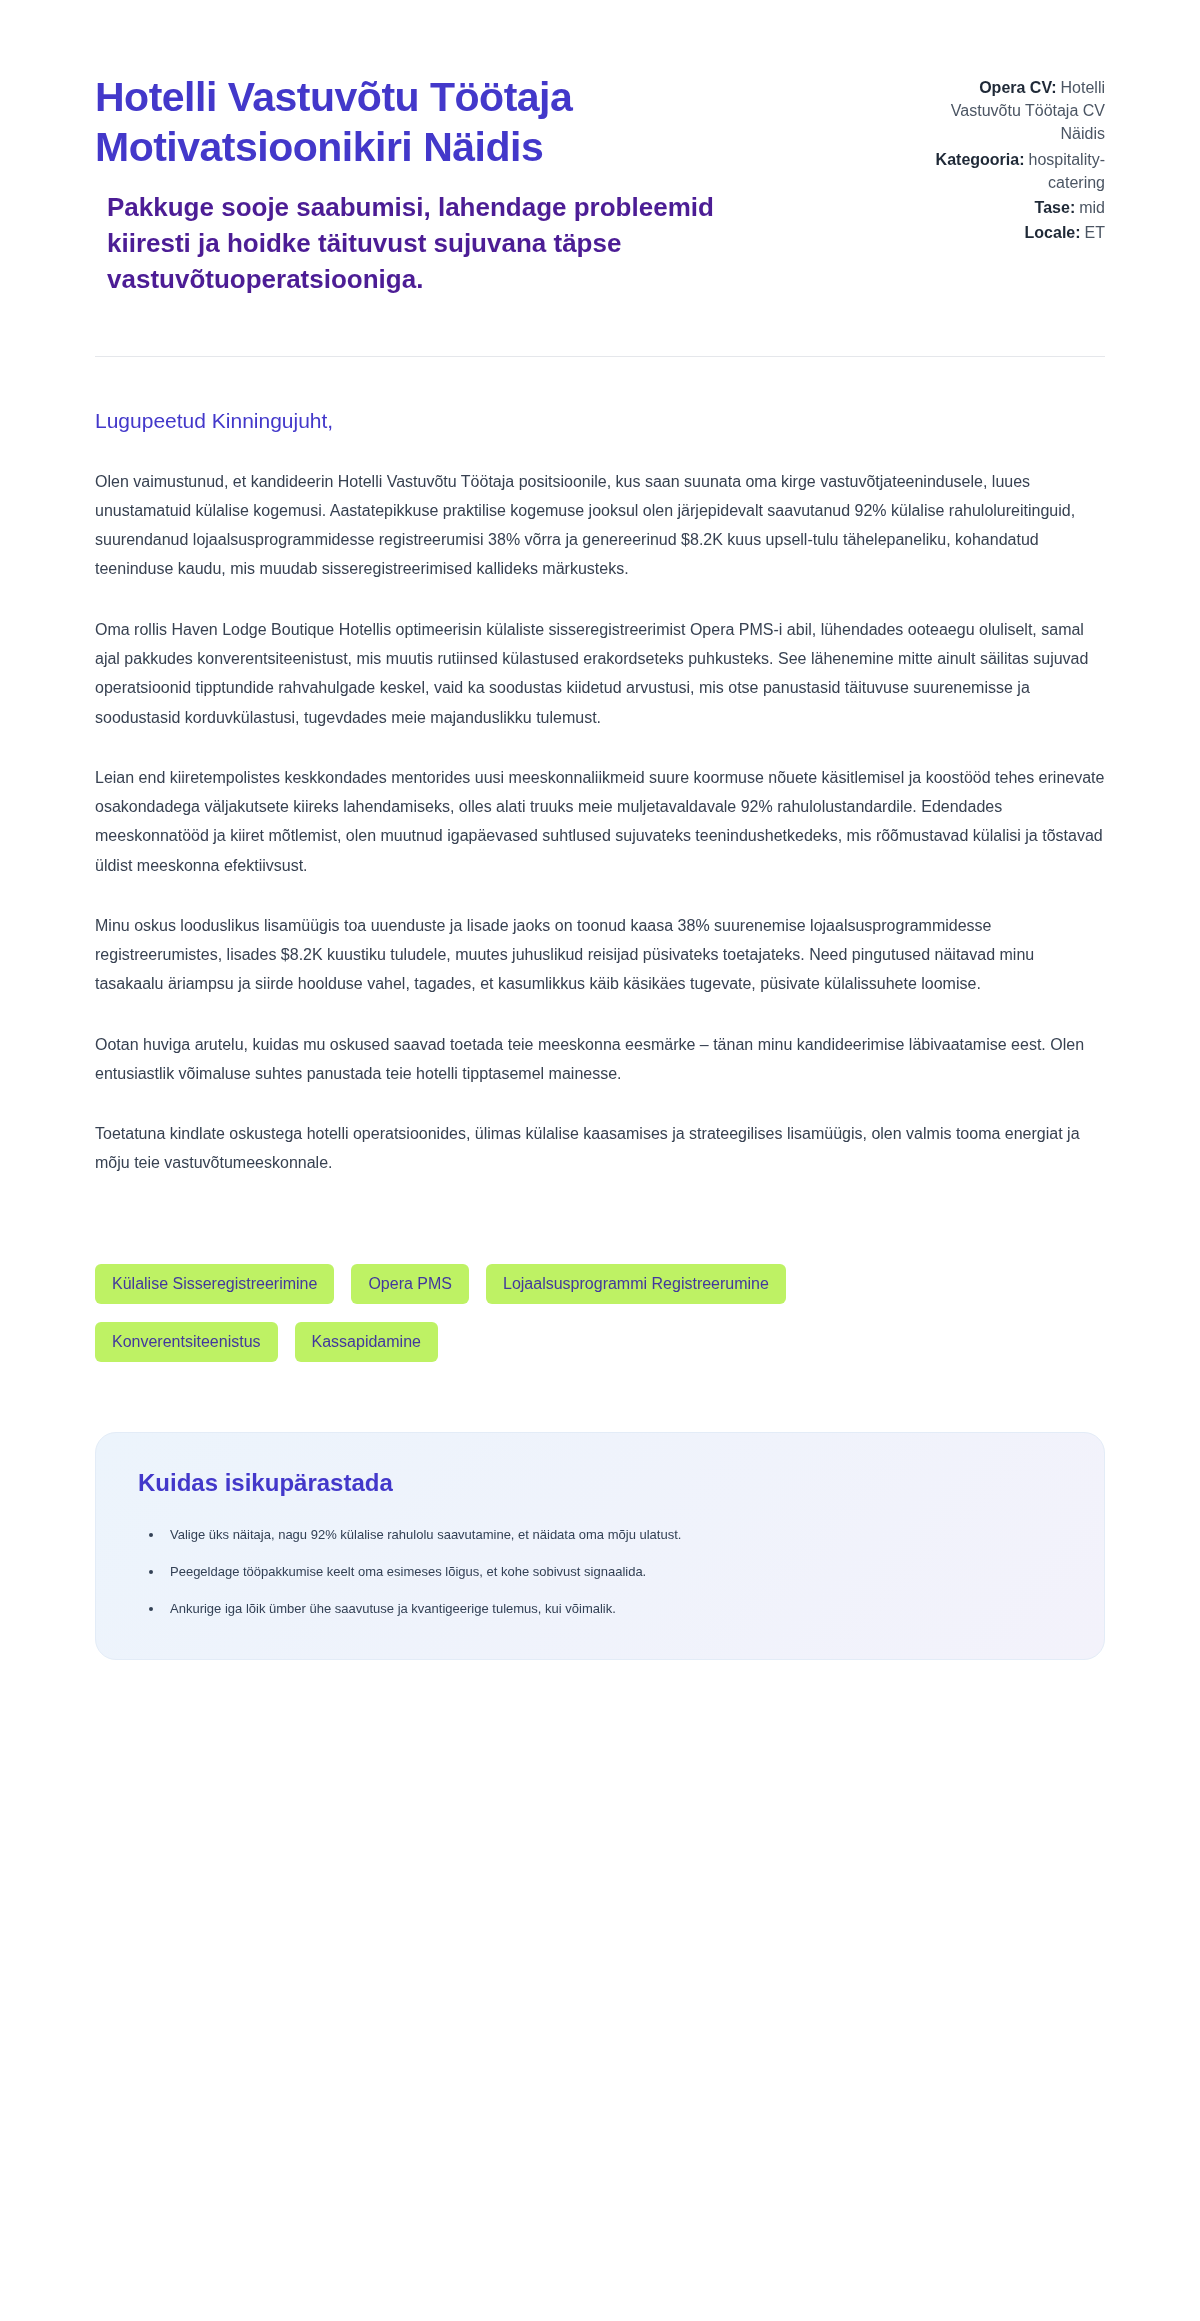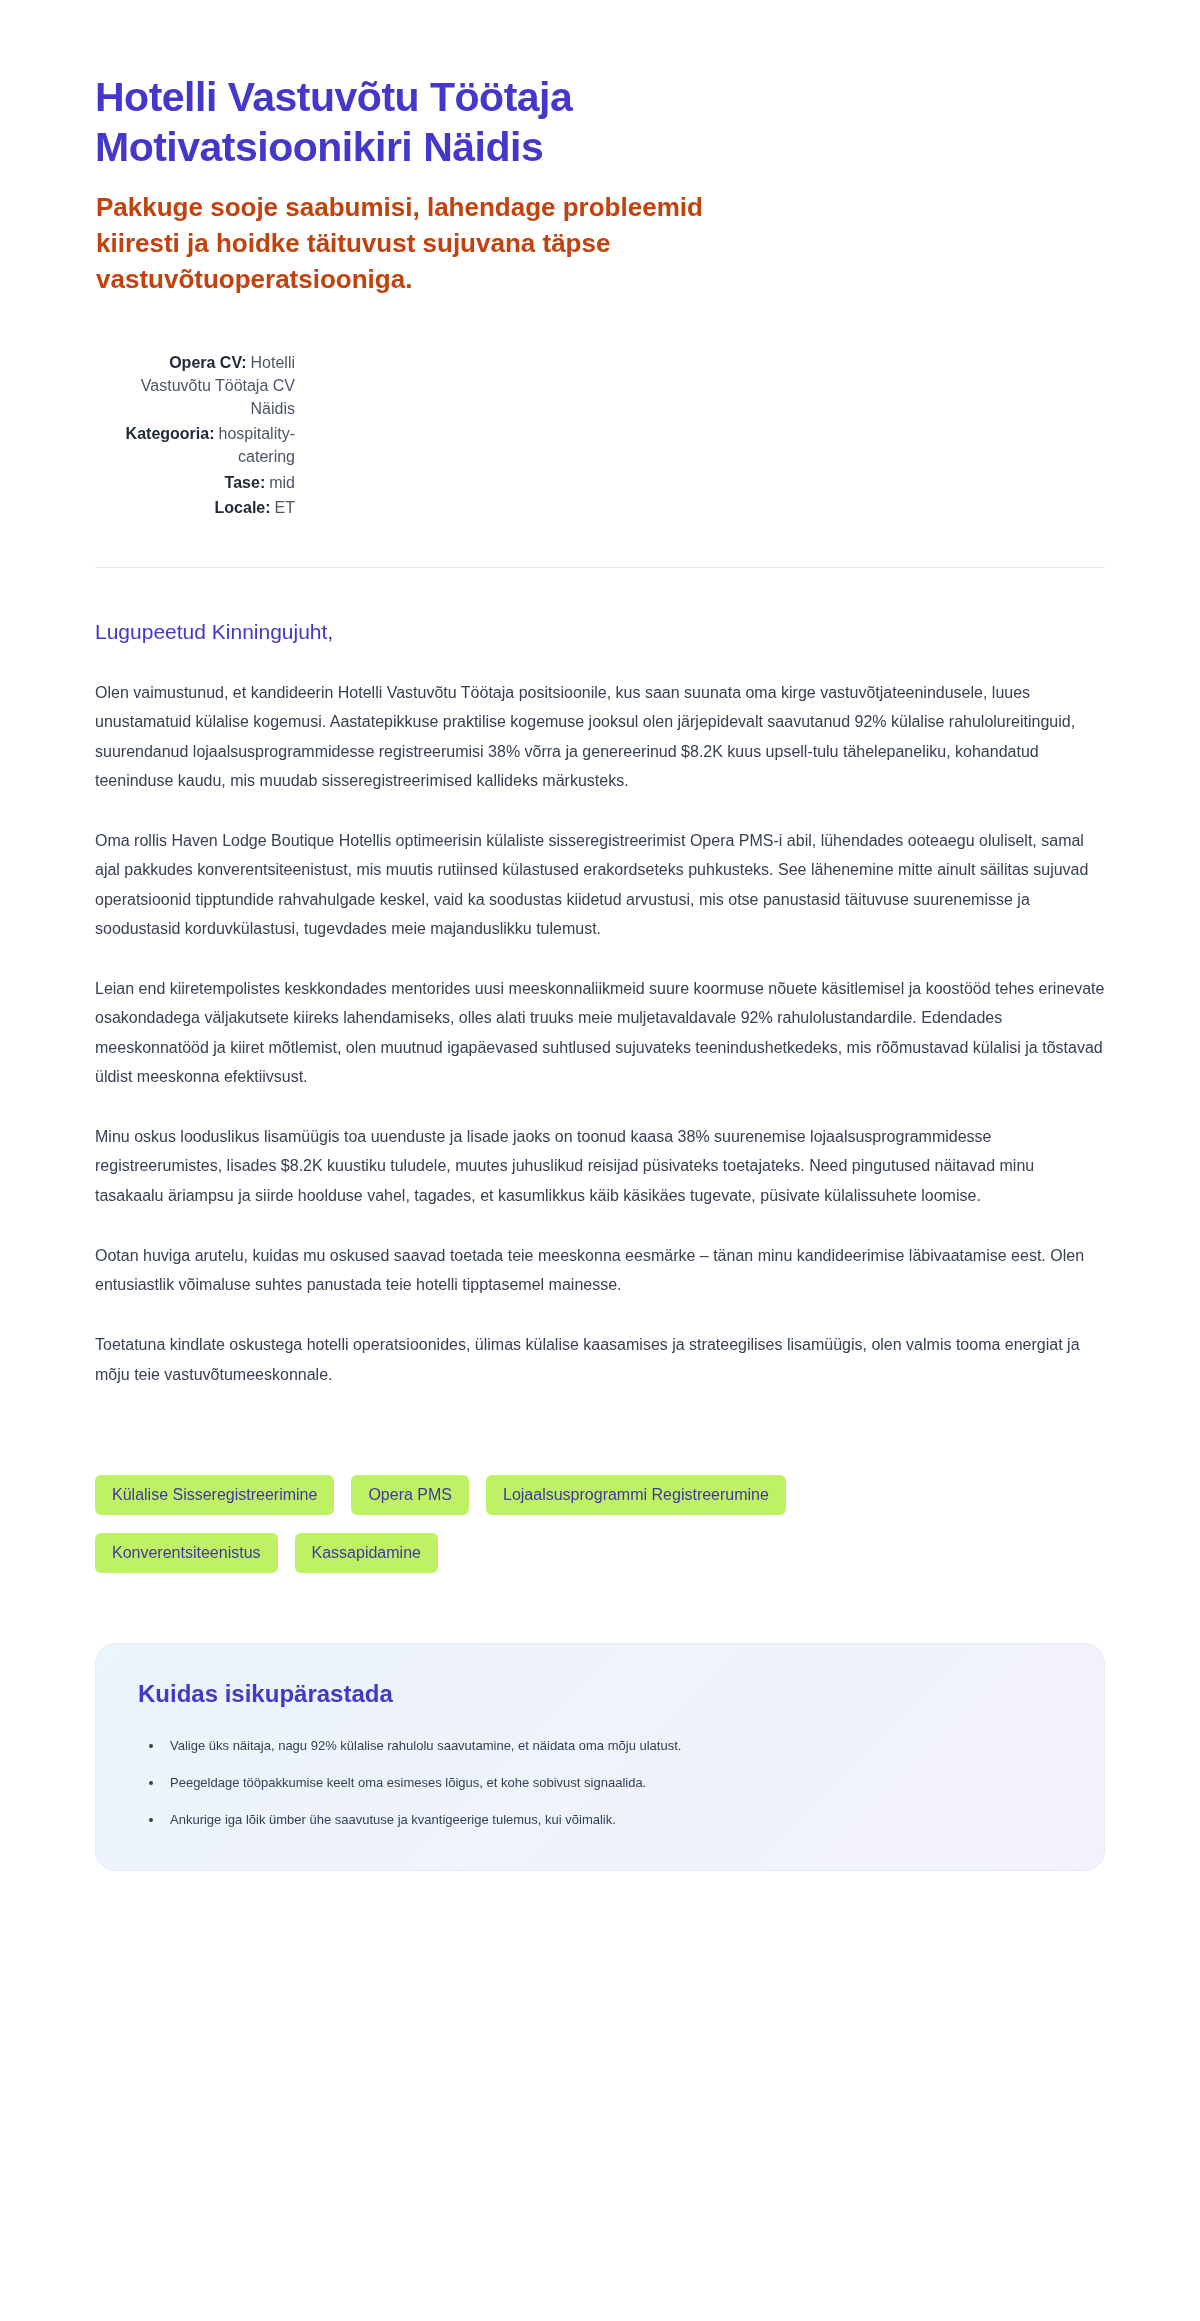--- a/index.html
+++ b/index.html
@@ -23,37 +23,36 @@
     padding-top: 72px;
     padding-bottom: 60px;
   }
 
   
   .header {
     display: flex;
     justify-content: space-between;
     align-items: flex-start;
     gap: 48px;
-    flex-direction: column;
   }
   .header-left { max-width: 640px; }
   .page-title {
     margin: 0 0 18px 0;
     font-size: 41px;
     line-height: 1.22;
     font-weight: 800;
     letter-spacing: -0.5px;
     color: #4338ca;
   }
   .page-subtitle {
-    margin: 1px;
+    margin: 12px;
     font-size: 26px;
     line-height: 1.38;
     font-weight: 700;
-    color: #c2410c;
+    color: #4c1d95;
   }
   .meta {
     width: 200px;
     flex-shrink: 0;
     text-align: right;
     font-size: 16px;
     line-height: 1.45;
     color: #4b5563;
     padding-top: 4px;
   }

